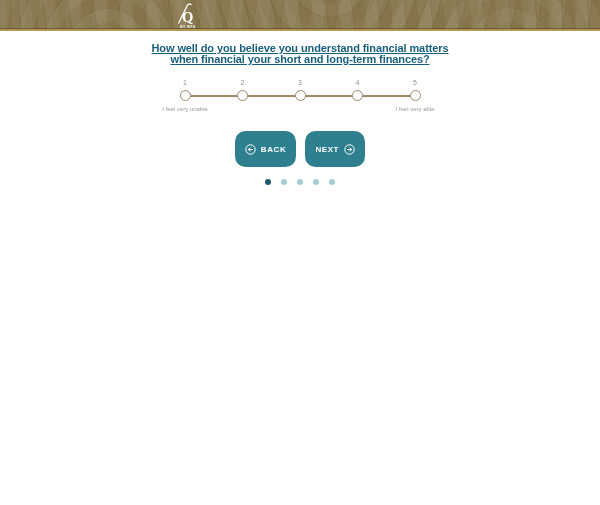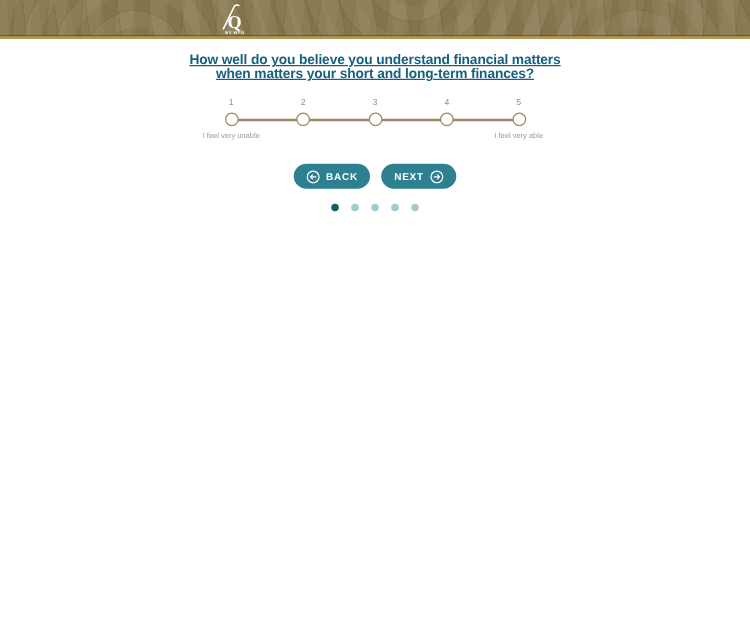--- a/index.html
+++ b/index.html
@@ -34,21 +34,21 @@
   .scale-num { font-size:7px; color:#8f8f8f; height:9px; line-height:9px; margin-bottom:3px; }
   .scale-circle { width:11px; height:11px; border-radius:50%; background:#ffffff;
     border:1.5px solid #9b8a68; position:relative; z-index:1; cursor:pointer; }
   .scale-endlabel { position:absolute; top:28px; font-size:6px; color:#9a9a9a; white-space:nowrap; }
   .scale-endlabel.min { left:6px; transform:translateX(-50%); }
   .scale-endlabel.max { left:calc(100% - 6px); transform:translateX(-50%); }
 
   
   .nav-row { margin-top:17px; display:flex; justify-content:center; gap:9px; }
   .btn { display:inline-flex; align-items:center; gap:5px; background:#2e8090; color:#ffffff;
-    border:none; border-radius:10.5px; height:20px; padding:0 10px;
+    border:none; border-radius:10.5px; height:36px; padding:0 10px;
     font-family:inherit; font-size:8px; font-weight:bold; letter-spacing:0.6px; cursor:pointer; }
   .btn svg { display:block; }
 
   
   .dots { margin-top:12px; display:flex; justify-content:center; gap:10px; }
   .dot { width:6px; height:6px; border-radius:50%; background:#a5c9d3; cursor:pointer; }
   .dot.active { background:#1d5a6c; }
 </style>
 </head>
 <body>
@@ -60,21 +60,21 @@
       <text x="11" y="19" font-family="Liberation Serif, serif" font-size="14.5" font-weight="bold" fill="#ffffff">Q</text>
       <text x="17" y="24.6" font-size="3.2" font-weight="bold" fill="#ffffff" text-anchor="middle" letter-spacing="0.5">BY WFG</text>
     </svg>
   </div>
 </div>
 
 <main>
 
   <div class="question">
     <div>How well do you believe you understand financial matters</div>
-    <div>when matters your short and long-term finances?</div>
+    <div>when financial your short and long-term finances?</div>
   </div>
 
   <div class="scale-wrap">
     <div class="scale-line"></div>
     <div class="scale-row">
       <div class="scale-item">
         <div class="scale-num">1</div>
         <div class="scale-circle"></div>
       </div>
       <div class="scale-item">

